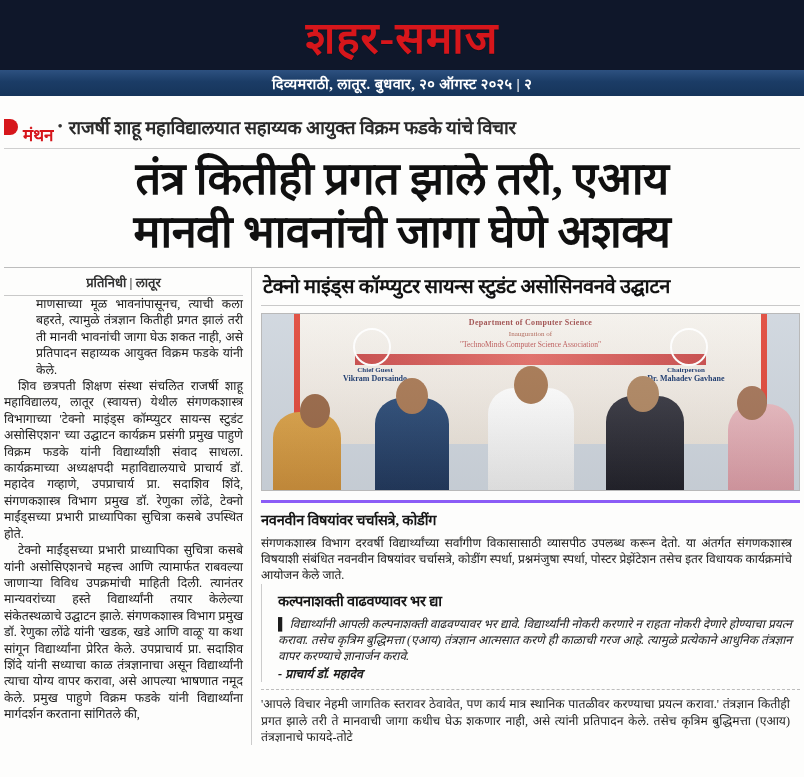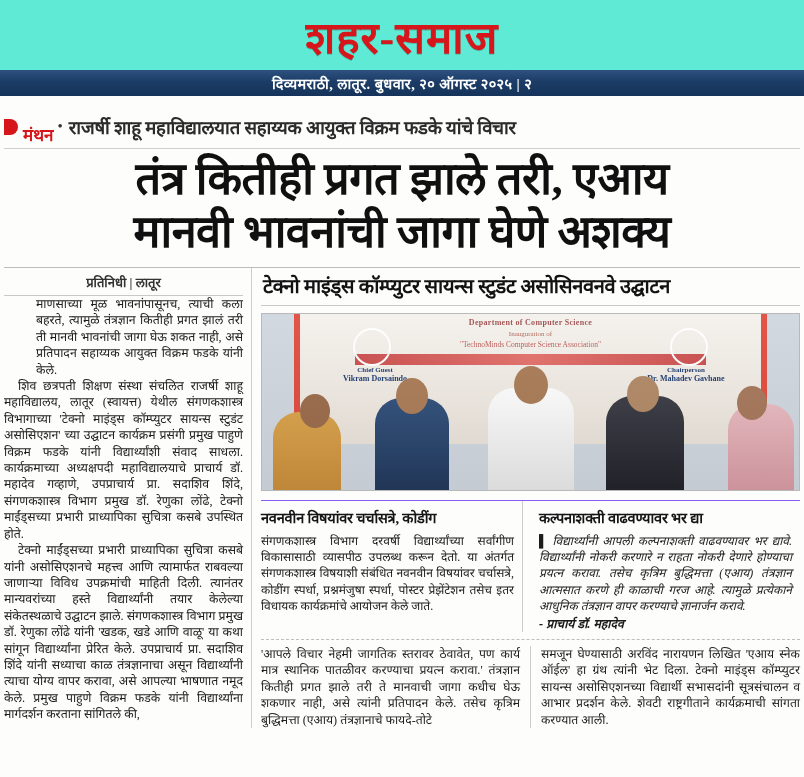--- a/index.html
+++ b/index.html
@@ -22,21 +22,21 @@
     position: relative;
     background: #fdfdfc;
     box-sizing: border-box;
   }
 
   
   .masthead {
     width: 100%;
     padding-top: 14px;
     text-align: center;
-    background: #5eead4;
+    background: #0f172a;
   }
   .masthead-title {
     font-family: "Liberation Serif", "DejaVu Serif", serif;
     font-size: 44px;
     line-height: 50px;
     font-weight: bold;
     color: #d6161b;
     letter-spacing: 1px;
     text-shadow: 0 1px 0 rgba(0,0,0,0.18);
   }
@@ -249,21 +249,22 @@
   }
   .photo-fade {
     position: absolute; inset: 0;
     background: linear-gradient(to bottom, rgba(255,255,255,0.06), rgba(0,0,0,0.05));
     pointer-events: none;
   }
 
   .sub-columns {
     display: flex;
     margin-top: 9px;
-    border-top: 1px solid #8b5cf6;
+    border-top: 3px solid #8b5cf6;
+    flex-direction: column;
   }
   .sub-col {
     flex: 1 1 0;
     padding: 6px 8px 0 0;
     box-sizing: border-box;
   }
   .sub-col.second {
     padding-left: 16px;
     border-left: 1px solid #cccccc;
   }
@@ -411,20 +412,17 @@
           <div class="quote-attrib">- प्राचार्य डॉ. महादेव</div>
         </div>
       </div>
 
       <hr class="divider-dotted">
 
       <div class="bottom-columns">
         <div class="bottom-col">
           <div class="bottom-body">'आपले विचार नेहमी जागतिक स्तरावर ठेवावेत, पण कार्य मात्र स्थानिक पातळीवर करण्याचा प्रयत्न करावा.' तंत्रज्ञान कितीही प्रगत झाले तरी ते मानवाची जागा कधीच घेऊ शकणार नाही, असे त्यांनी प्रतिपादन केले. तसेच कृत्रिम बुद्धिमत्ता (एआय) तंत्रज्ञानाचे फायदे-तोटे</div>
         </div>
-        <div class="bottom-col second">
-          <div class="bottom-body">समजून घेण्यासाठी अरविंद नारायणन लिखित 'एआय स्नेक ऑईल' हा ग्रंथ त्यांनी भेट दिला. टेक्नो माइंड्स कॉम्प्युटर सायन्स असोसिएशनच्या विद्यार्थी सभासदांनी सूत्रसंचालन व आभार प्रदर्शन केले. शेवटी राष्ट्रगीताने कार्यक्रमाची सांगता करण्यात आली.</div>
-        </div>
       </div>
 
     </div>
   </div>
 </div>
 
 </body></html>

